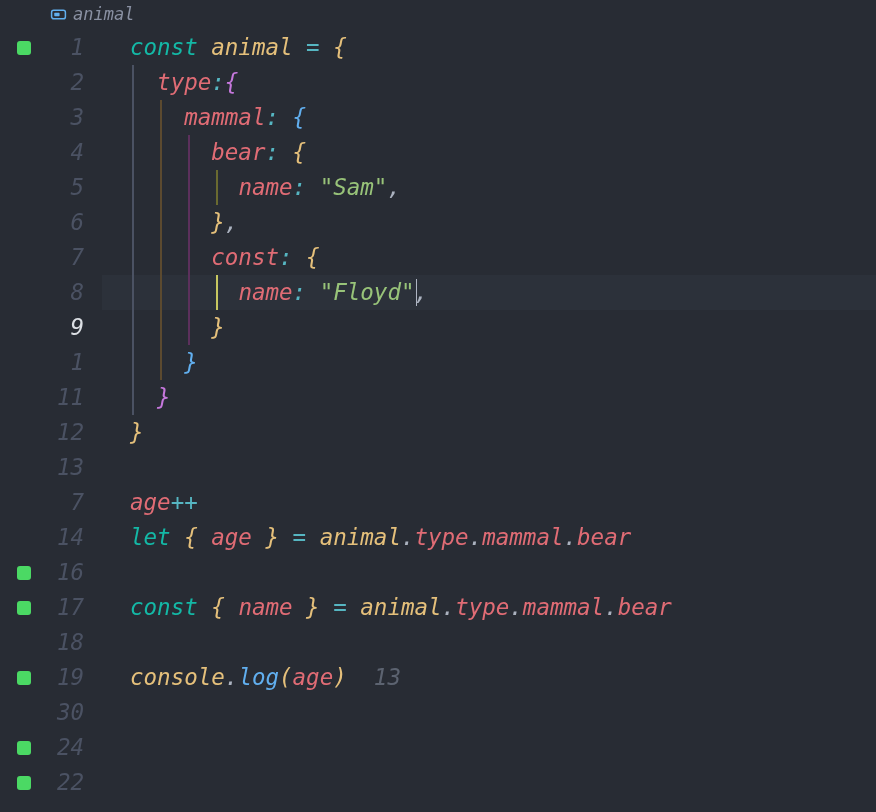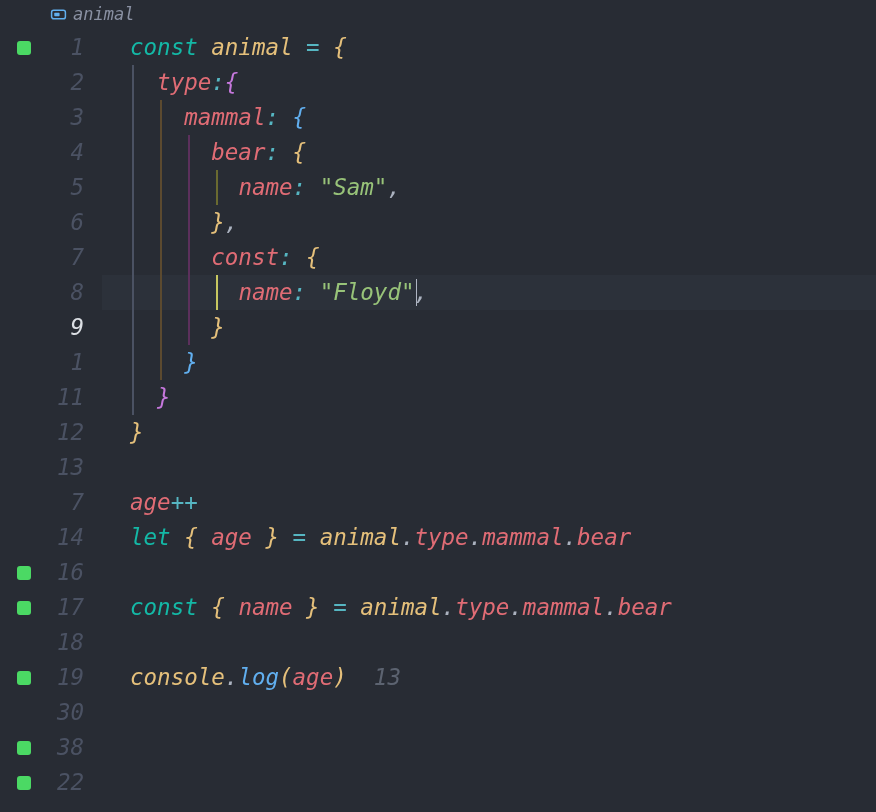--- a/index.html
+++ b/index.html
@@ -189,21 +189,21 @@
       <div class="lnrow">11</div>
       <div class="lnrow">12</div>
       <div class="lnrow">13</div>
       <div class="lnrow">7</div>
       <div class="lnrow">14</div>
       <div class="lnrow">16</div>
       <div class="lnrow">17</div>
       <div class="lnrow">18</div>
       <div class="lnrow">19</div>
       <div class="lnrow">30</div>
-      <div class="lnrow">38</div>
+      <div class="lnrow">24</div>
       <div class="lnrow">22</div>
     </div>
 
     <div class="code">
 
       <div class="line"><span class="kw">const</span> <span class="ident">animal</span> <span class="op">=</span> <span class="punc-y">{</span></div>
 
       <div class="line"><span class="ig ig1"></span>  <span class="prop">type</span><span class="op">:</span><span class="punc-m">{</span></div>
 
       <div class="line"><span class="ig ig1"></span><span class="ig ig2"></span>    <span class="prop">mammal</span><span class="op">:</span> <span class="punc-b">{</span></div>

